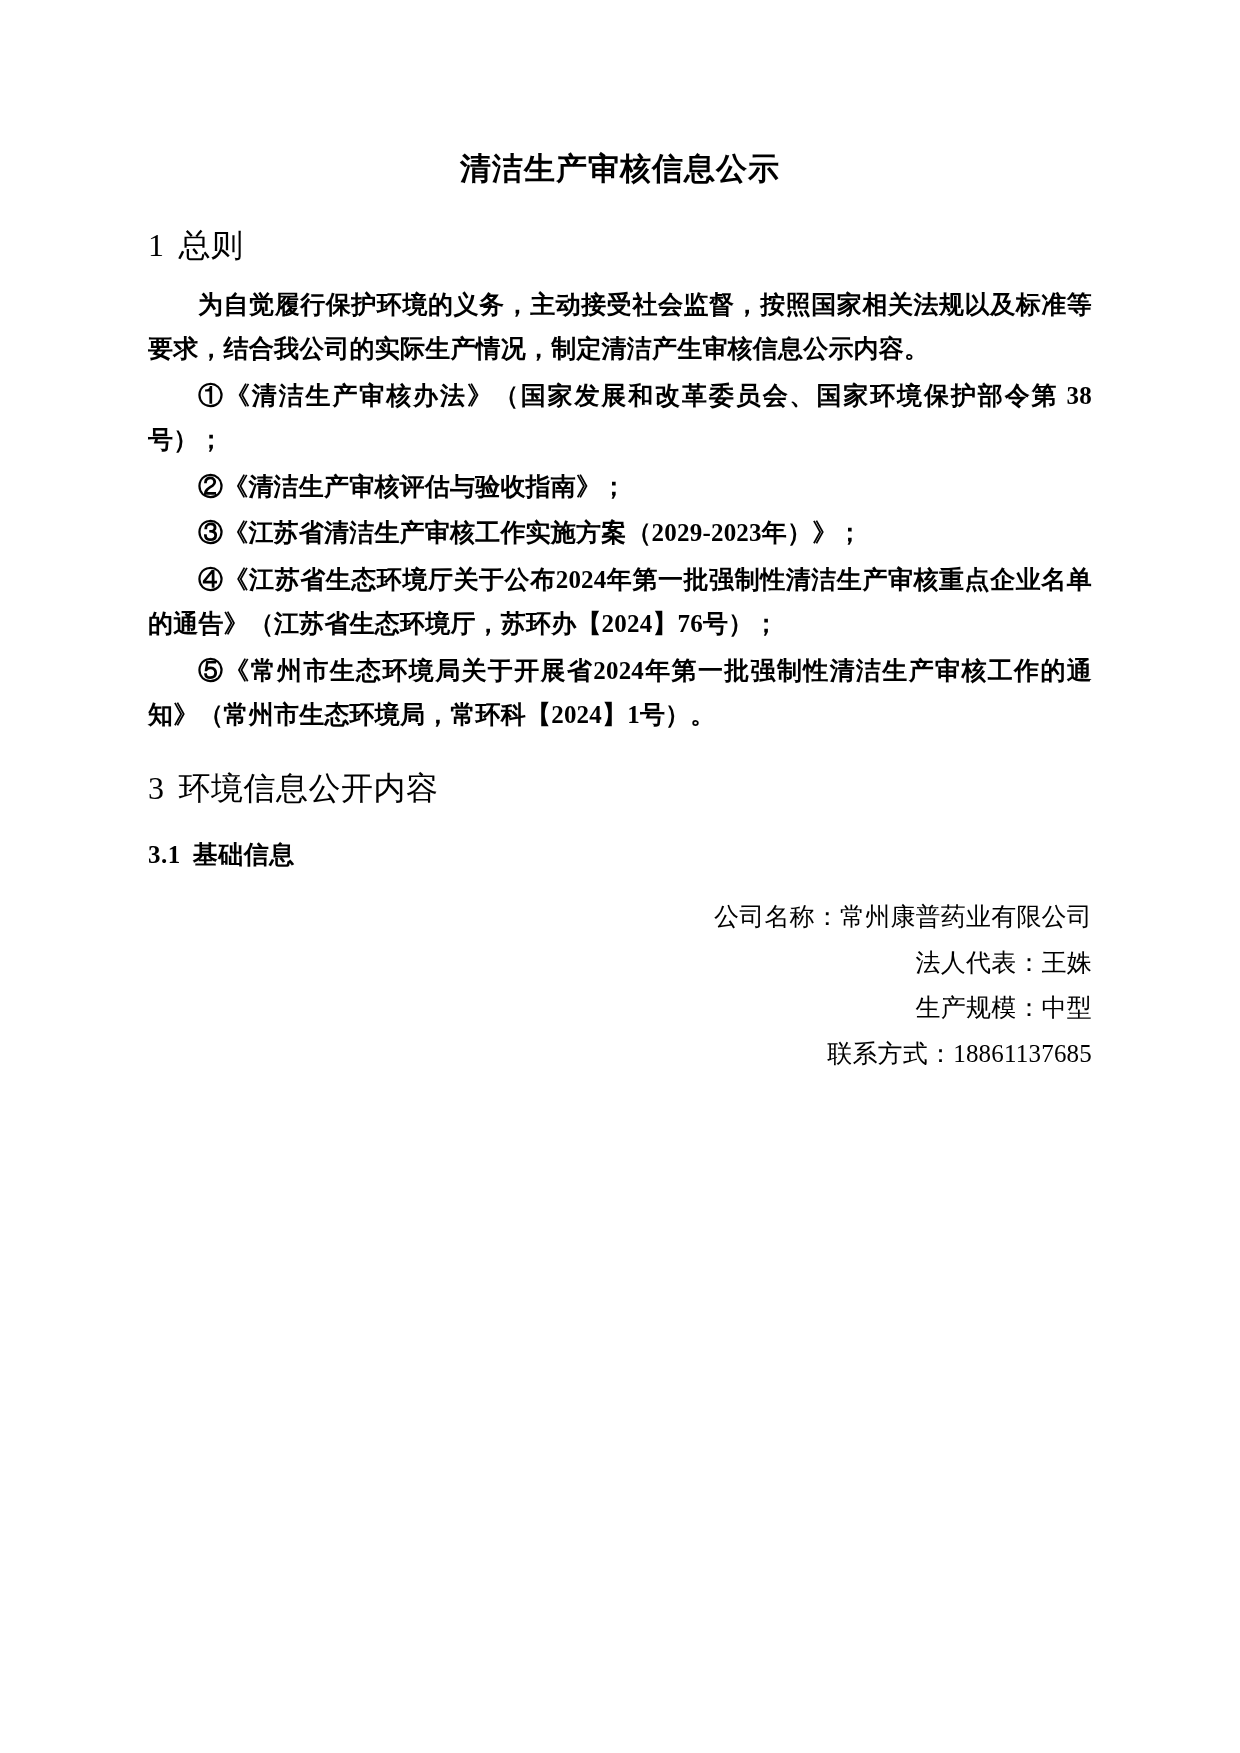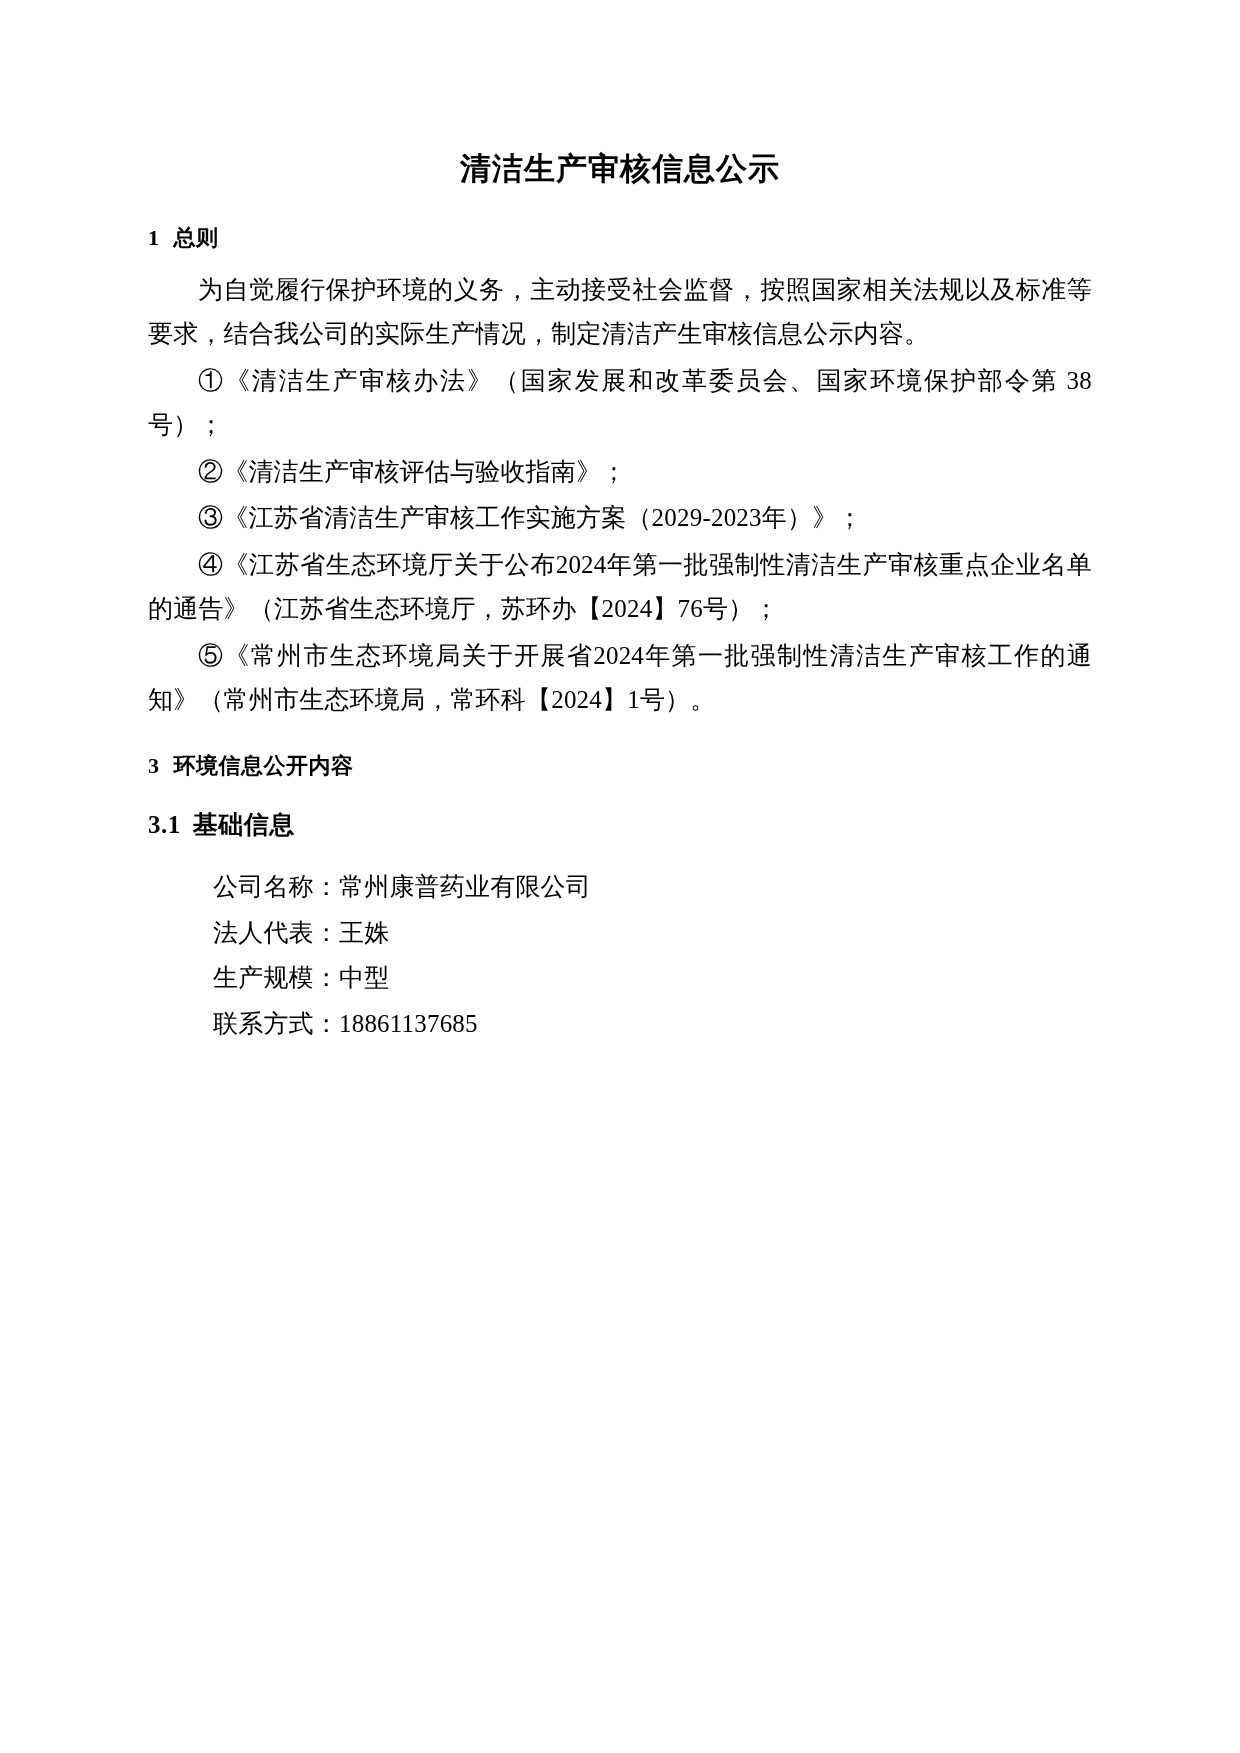--- a/index.html
+++ b/index.html
@@ -25,22 +25,22 @@
   }
   .doc-title {
     font-size: 31px;
     font-weight: bold;
     text-align: center;
     letter-spacing: 1px;
     margin: 28px 0 28px 0;
     line-height: 1.5;
   }
   .h1 {
-    font-size: 22px;
-    font-weight: bold;
+    font-size: 32px;
+    font-weight: normal;
     margin: 26px 0 14px 0;
     line-height: 1.5;
     letter-spacing: 0.5px;
   }
   .h1 .num {
     margin-right: 14px;
   }
   .h2 {
     font-size: 25px;
     font-weight: bold;
@@ -52,32 +52,34 @@
     margin-right: 12px;
   }
   p.body-text {
     font-size: 25px;
     line-height: 1.78;
     margin: 0 0 2px 0;
     text-align: justify;
     text-justify: inter-ideograph;
     text-indent: 2em;
     letter-spacing: 0.2px;
+    font-weight: bold;
   }
   .info-list {
     margin: 4px 0 0 0;
     padding: 0;
     list-style: none;
   }
   .info-list li {
     font-size: 25px;
     line-height: 1.82;
     margin: 0;
     padding-left: 2.6em;
     letter-spacing: 0.2px;
+    text-align: right;
   }
   .info-list li .label {
     white-space: nowrap;
   }
 </style>
 </head>
 <body>
 
 <div class="page">
 

